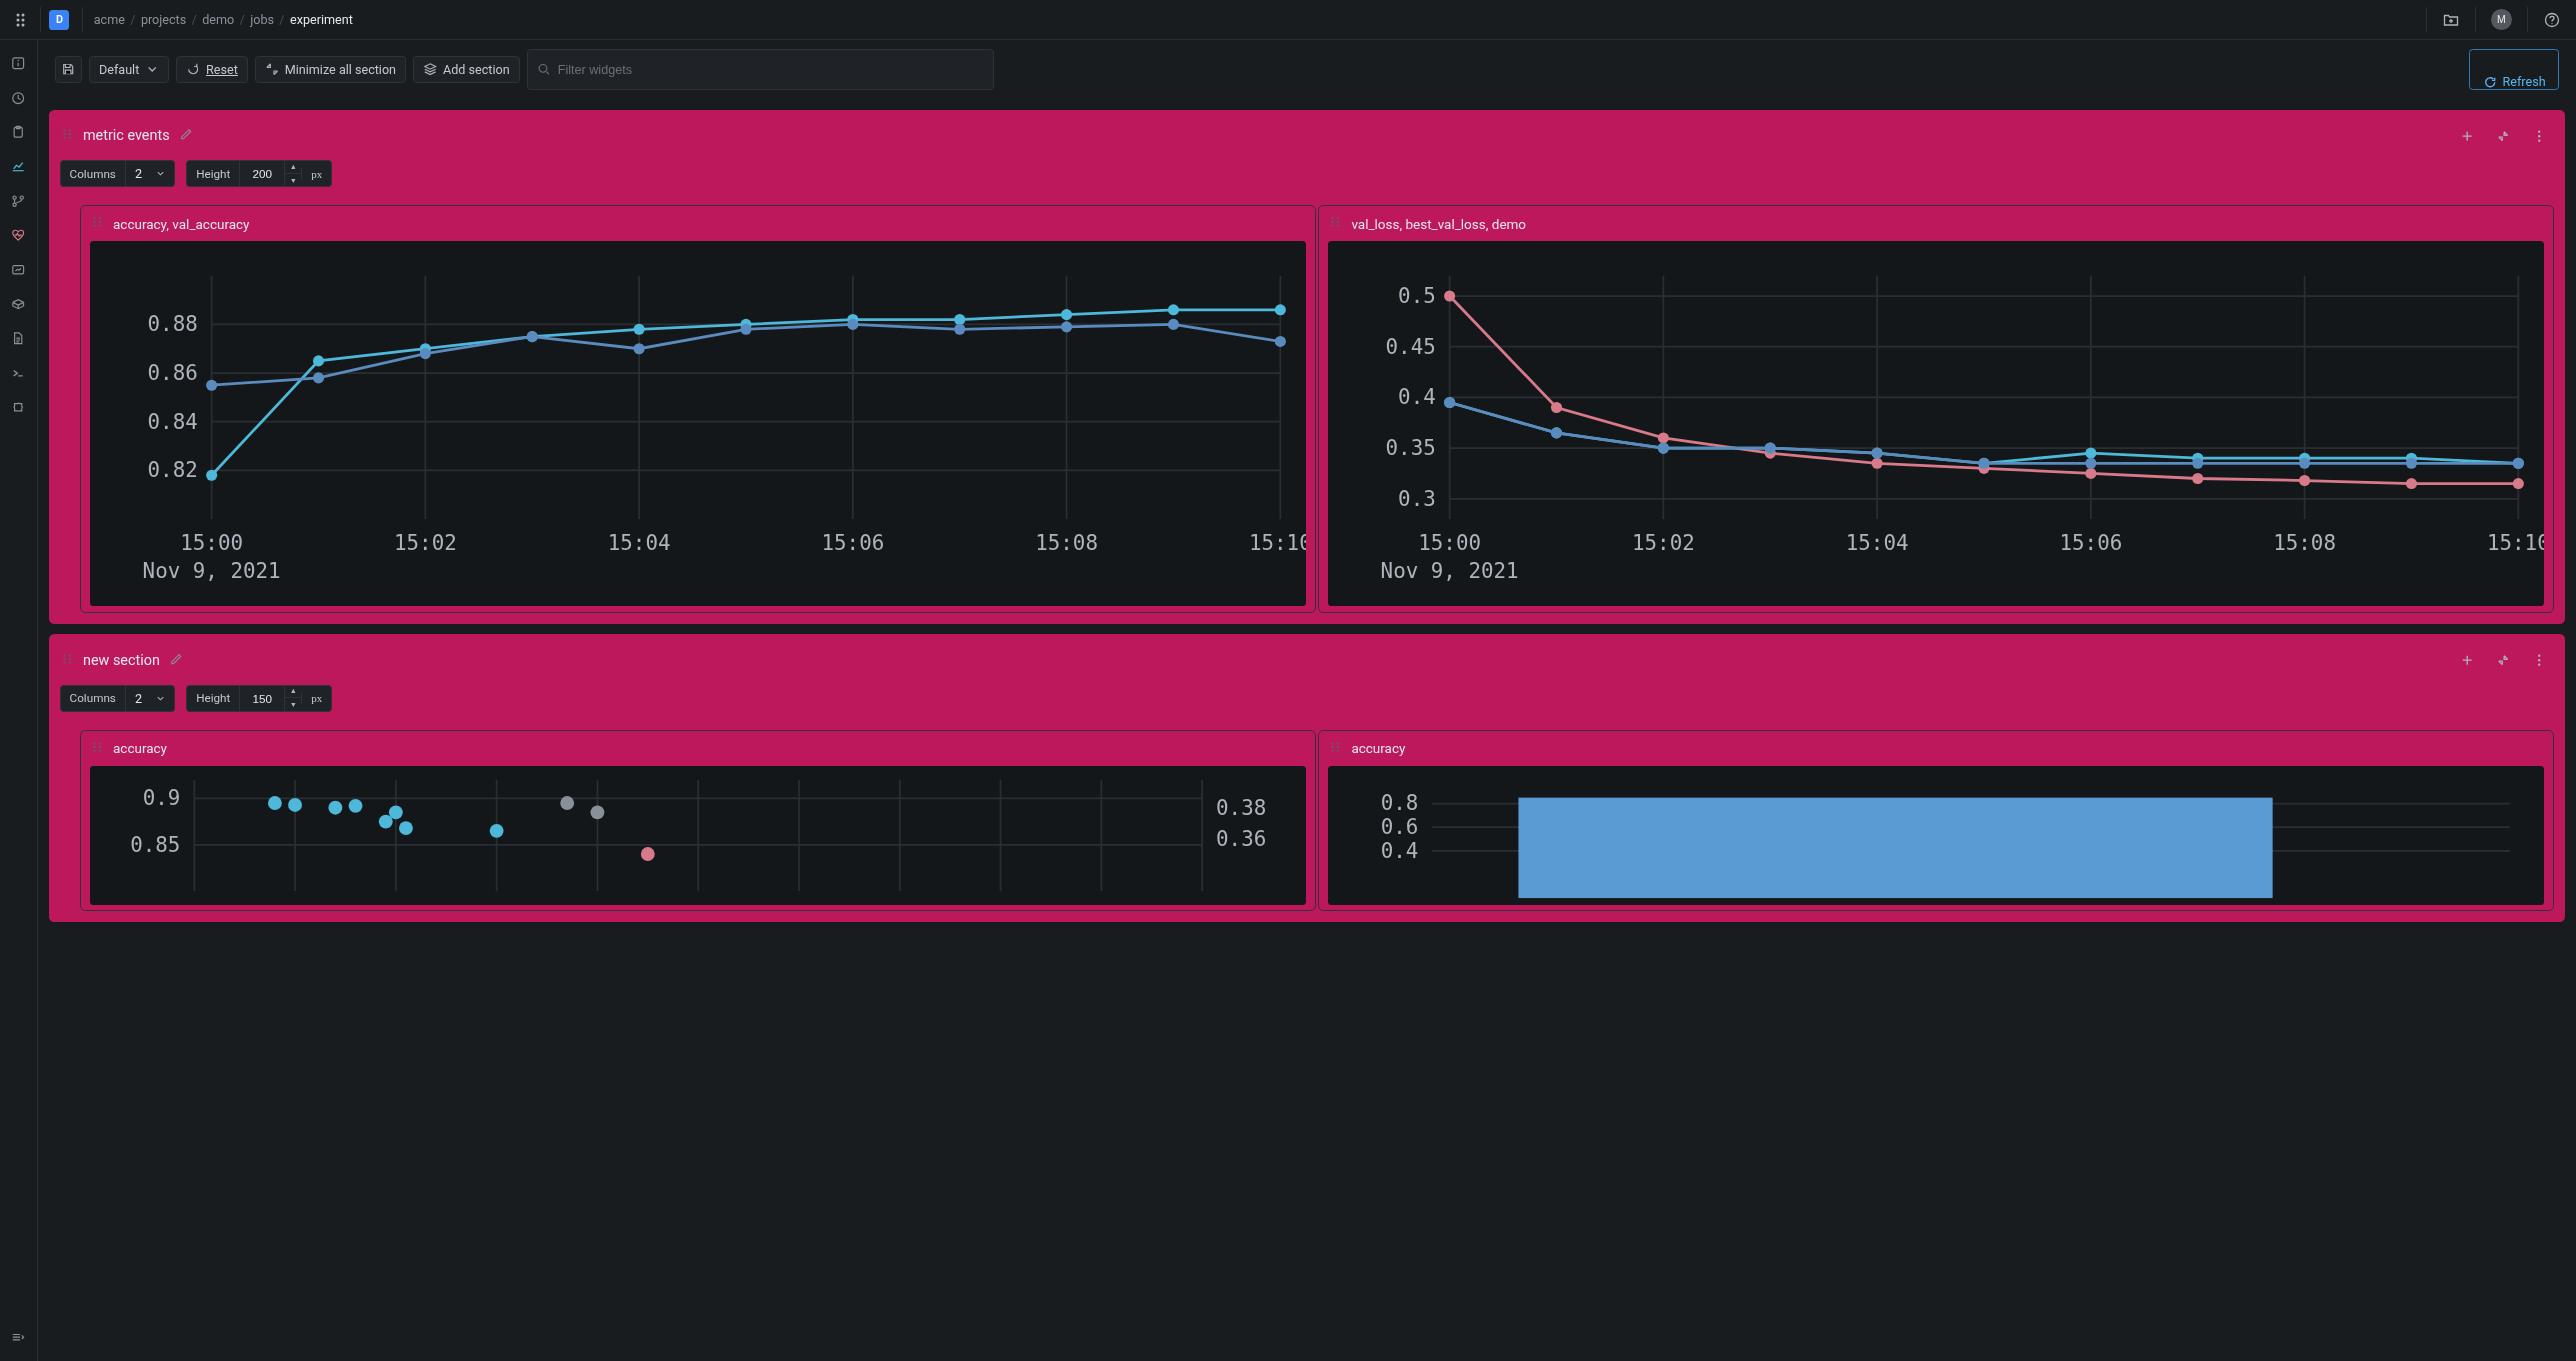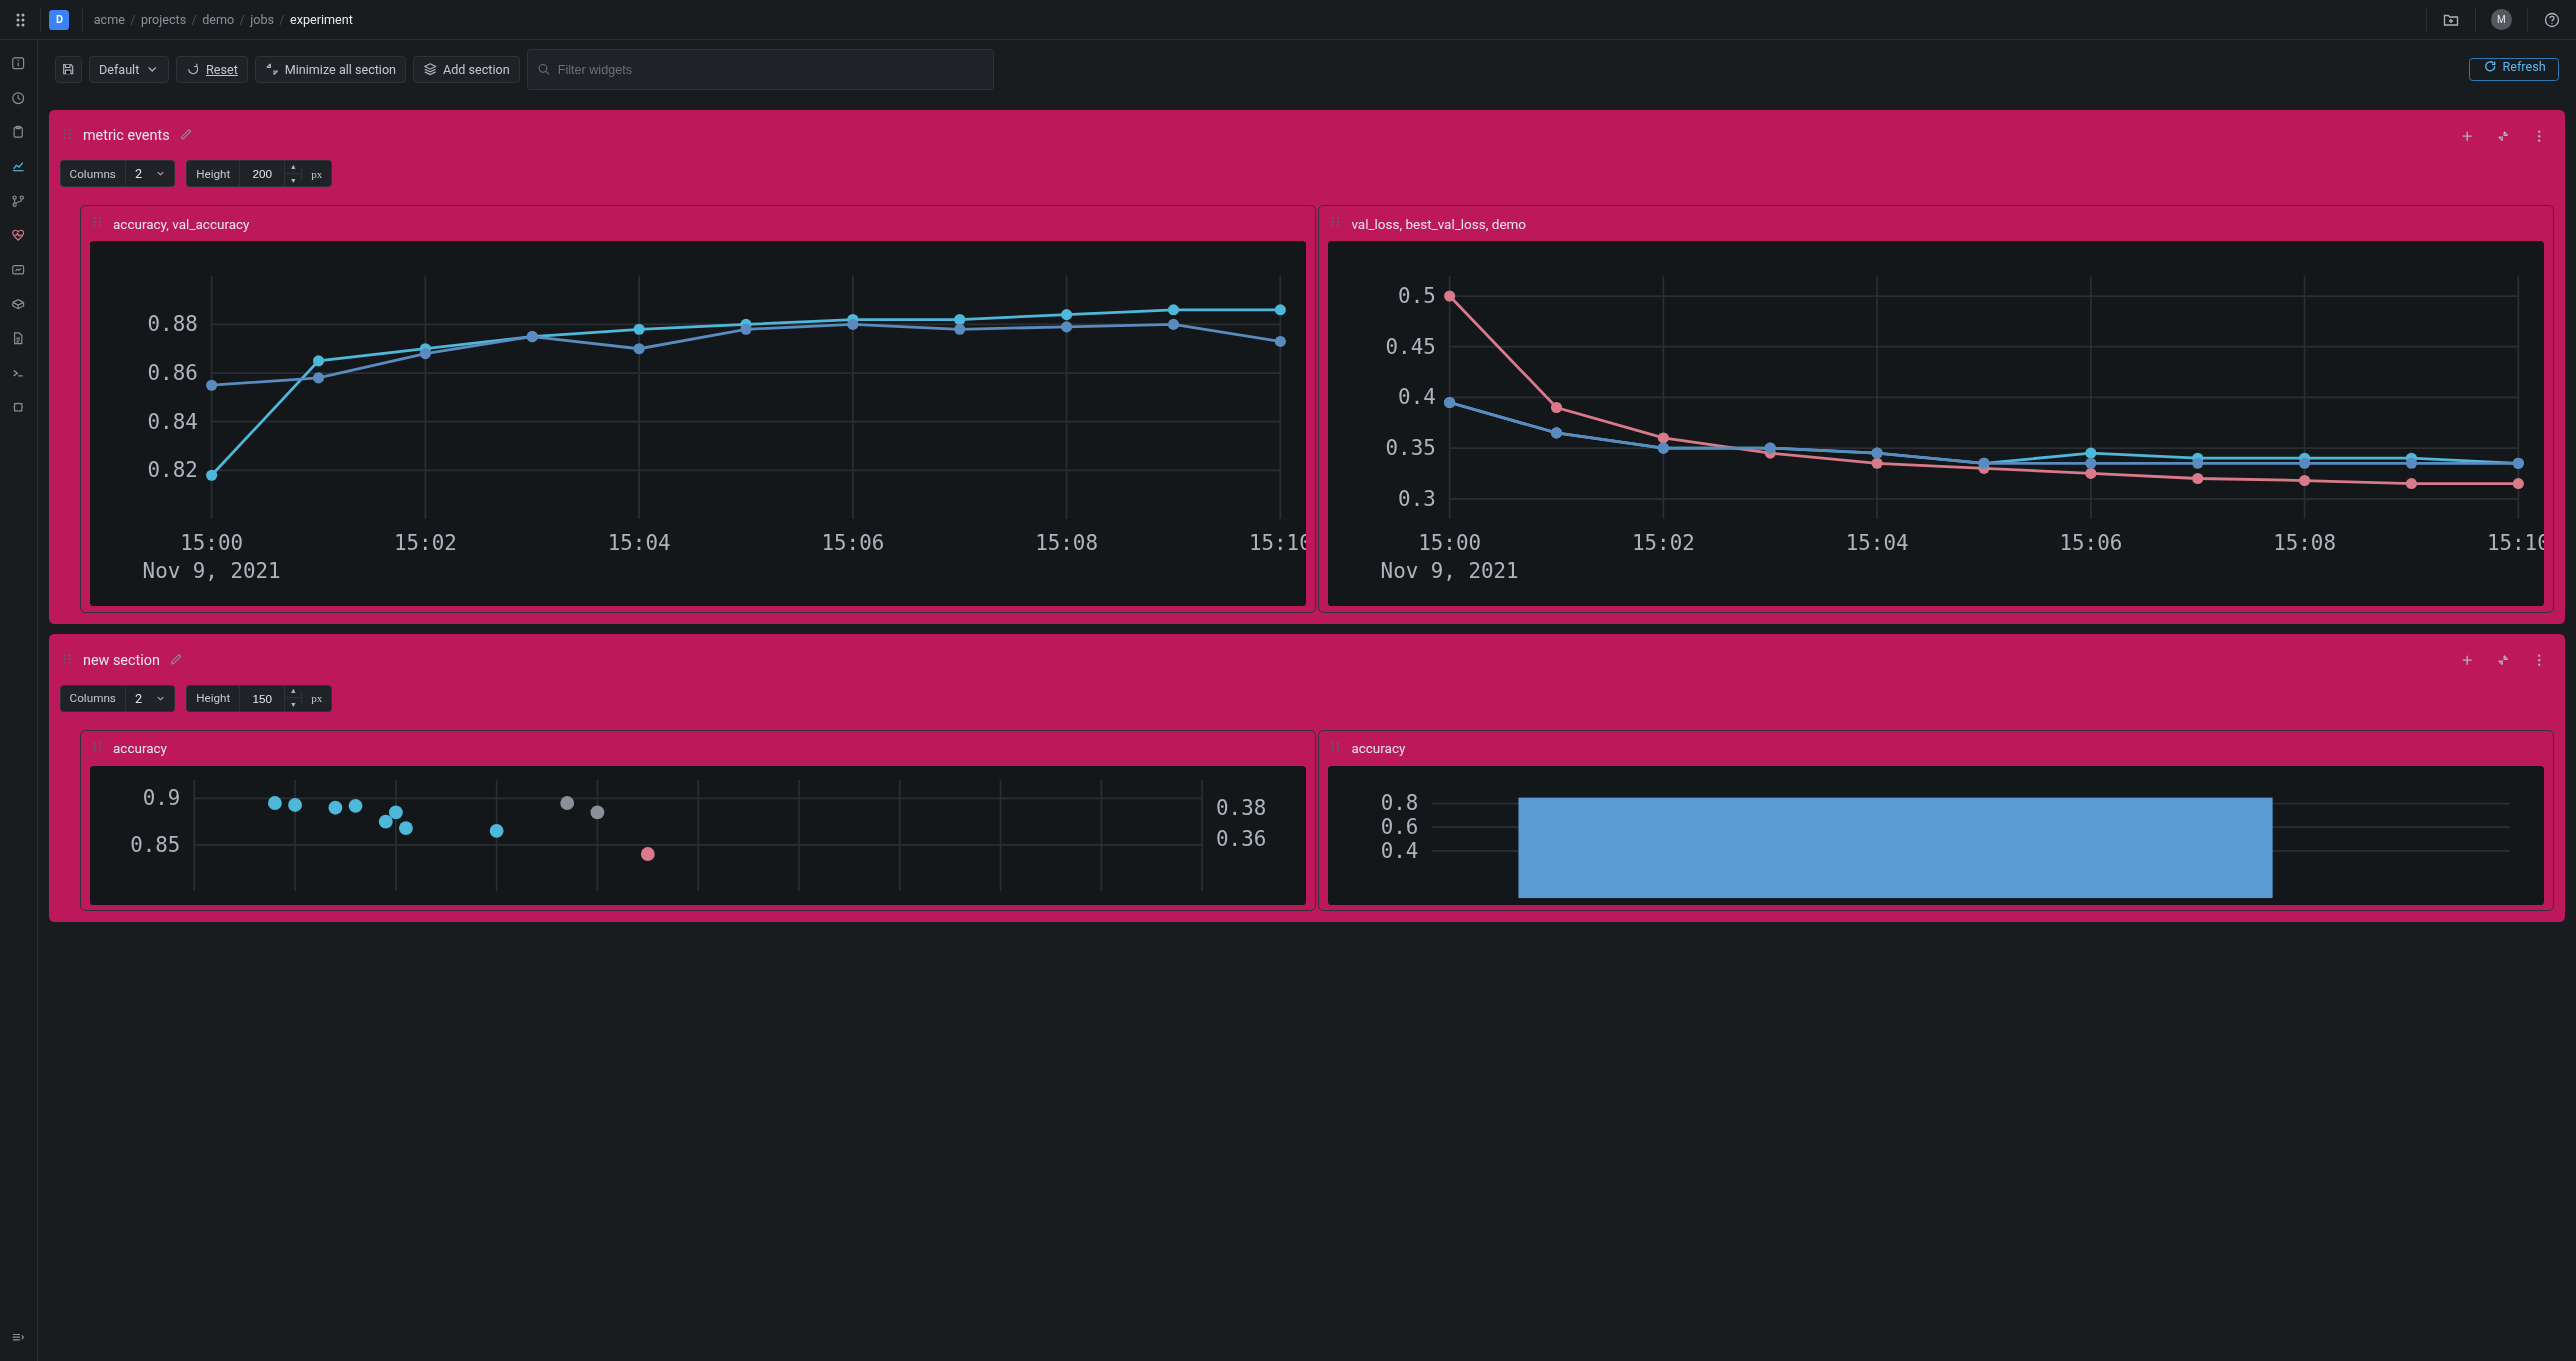--- a/index.html
+++ b/index.html
@@ -58,21 +58,21 @@
 .tbtn .underline { text-decoration: underline; }
 .search-wrap {
   flex: 0 0 467px; height:41px; display:flex; align-items:center; gap:7.2px;
   background:#1f2327; border:0.9px solid #2f3338; border-radius:3.6px; padding:0 9px;
 }
 .search-wrap input {
   background:transparent; border:none; outline:none; color:#c4c9d0; width:100%; font-size:12.6px;
 }
 .search-wrap input::placeholder { color:#6a707a; }
 .refresh-btn {
-  margin-left:auto; height:23px; display:flex; align-items:flex-start; gap:5.4px; padding:0 12.6px;
+  margin-left:auto; height:41px; display:flex; align-items:flex-end; gap:5.4px; padding:0 12.6px;
   border:0.9px solid #2e7ab8; border-radius:3.6px; color:#5bb6f0; cursor:pointer; background:transparent;
 }
 
 
 .section {
   background:#be185d; border-radius:5.4px; margin-top:10.8px; padding:10.8px;
 }
 .section-header { display:flex; align-items:center; gap:9px; }
 .drag-dots { color:#5a6068; cursor:grab; }
 .section-title { font-size:14.4px; color:#e4e7eb; }

